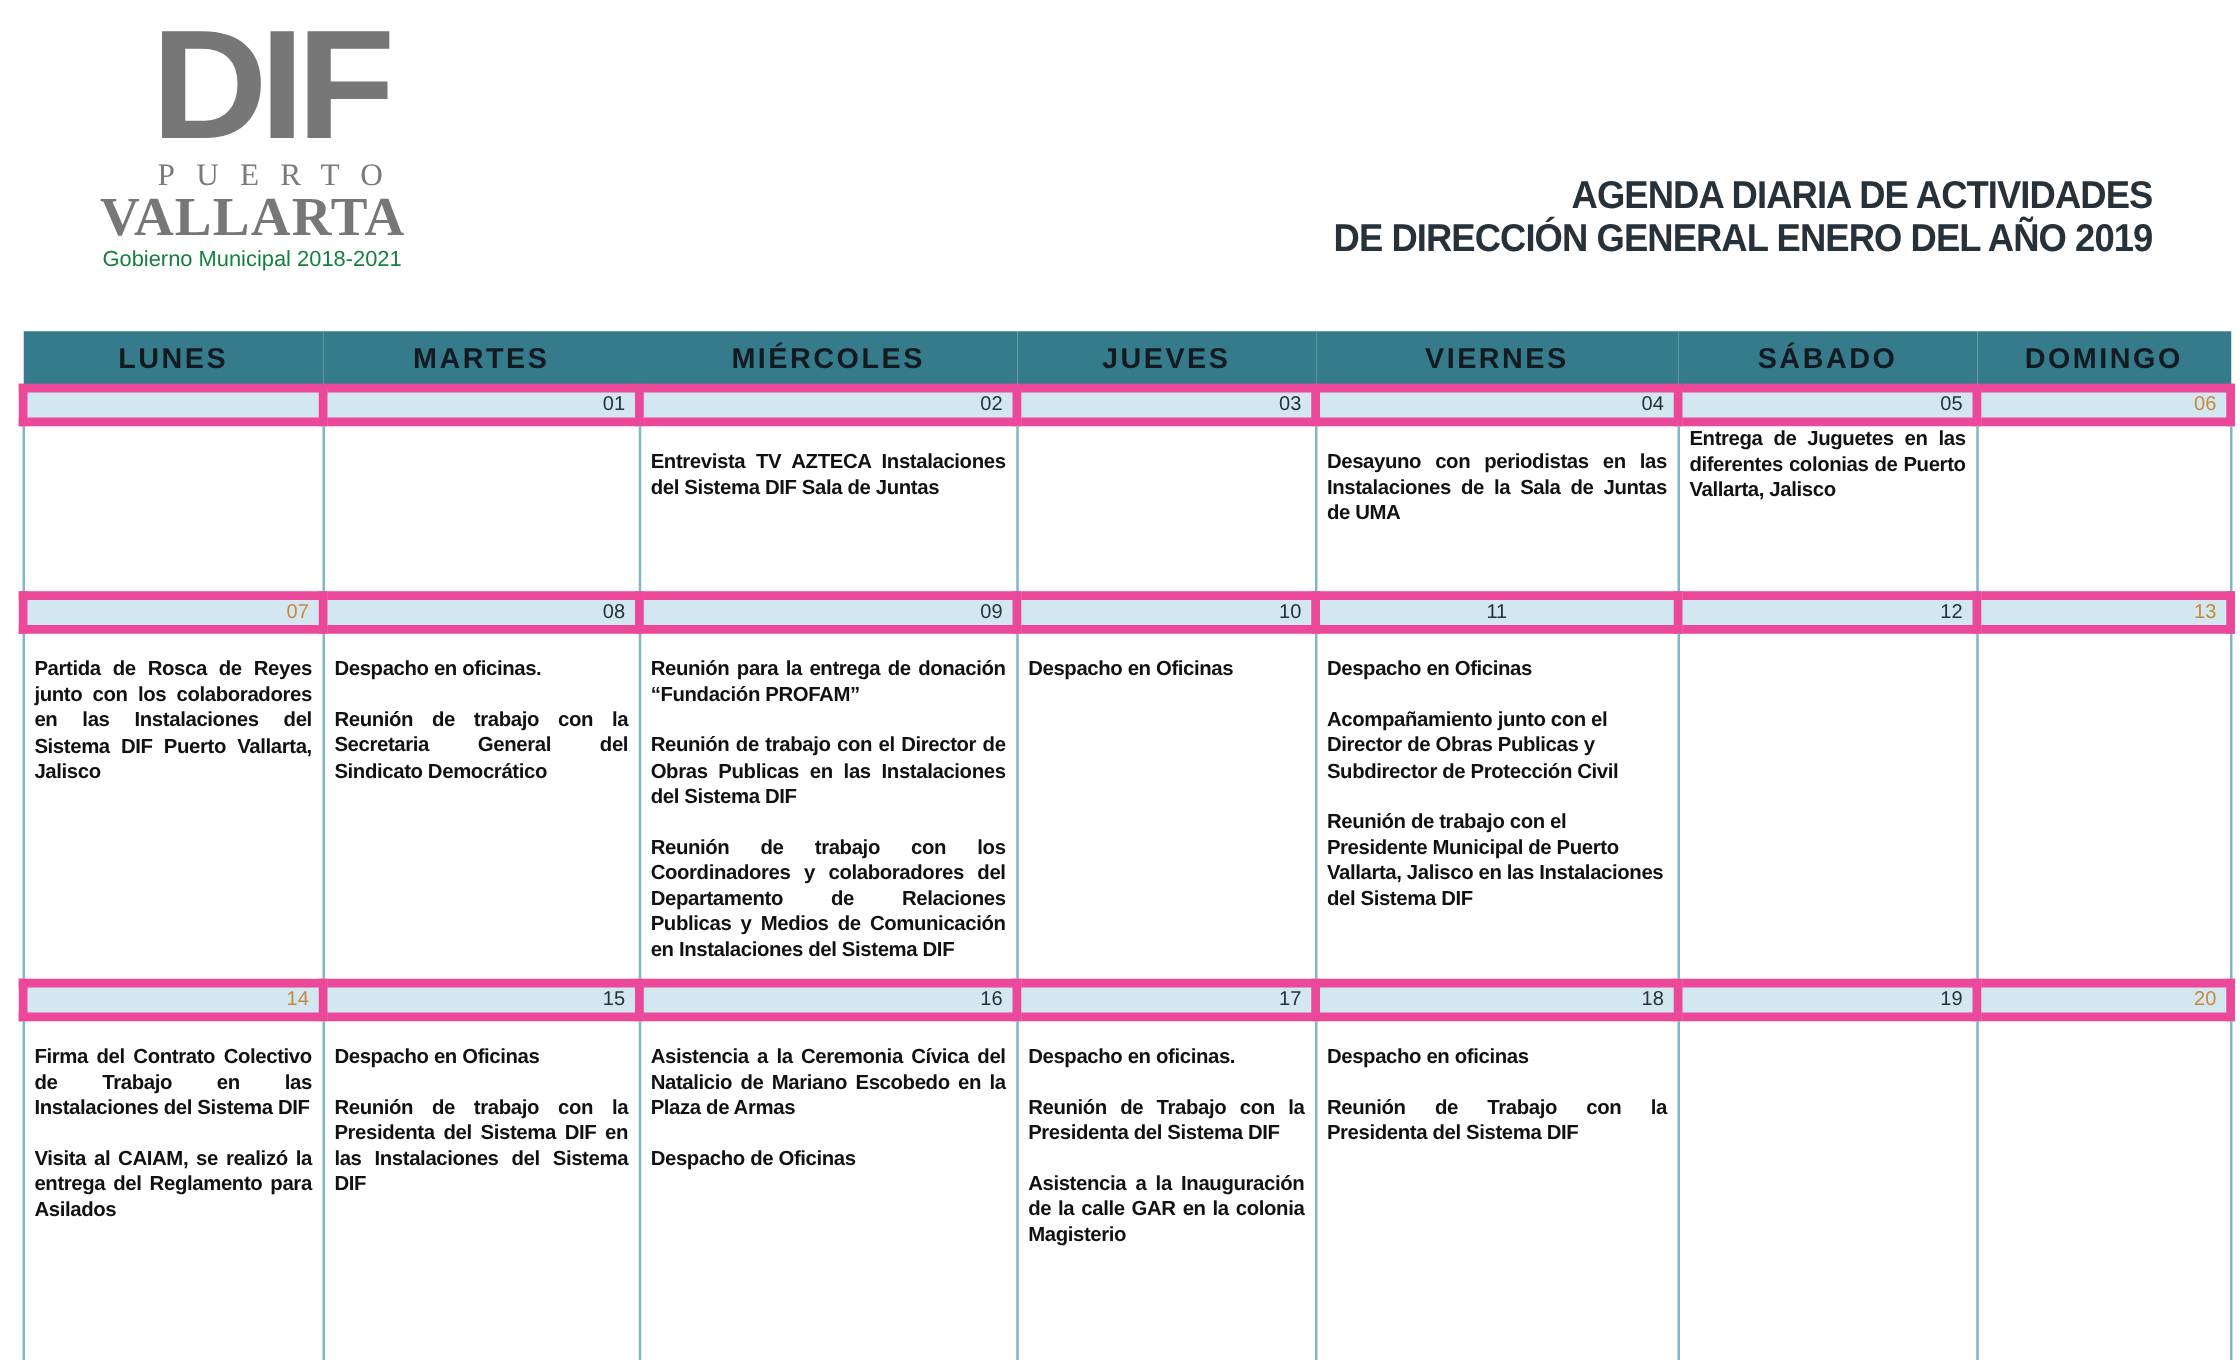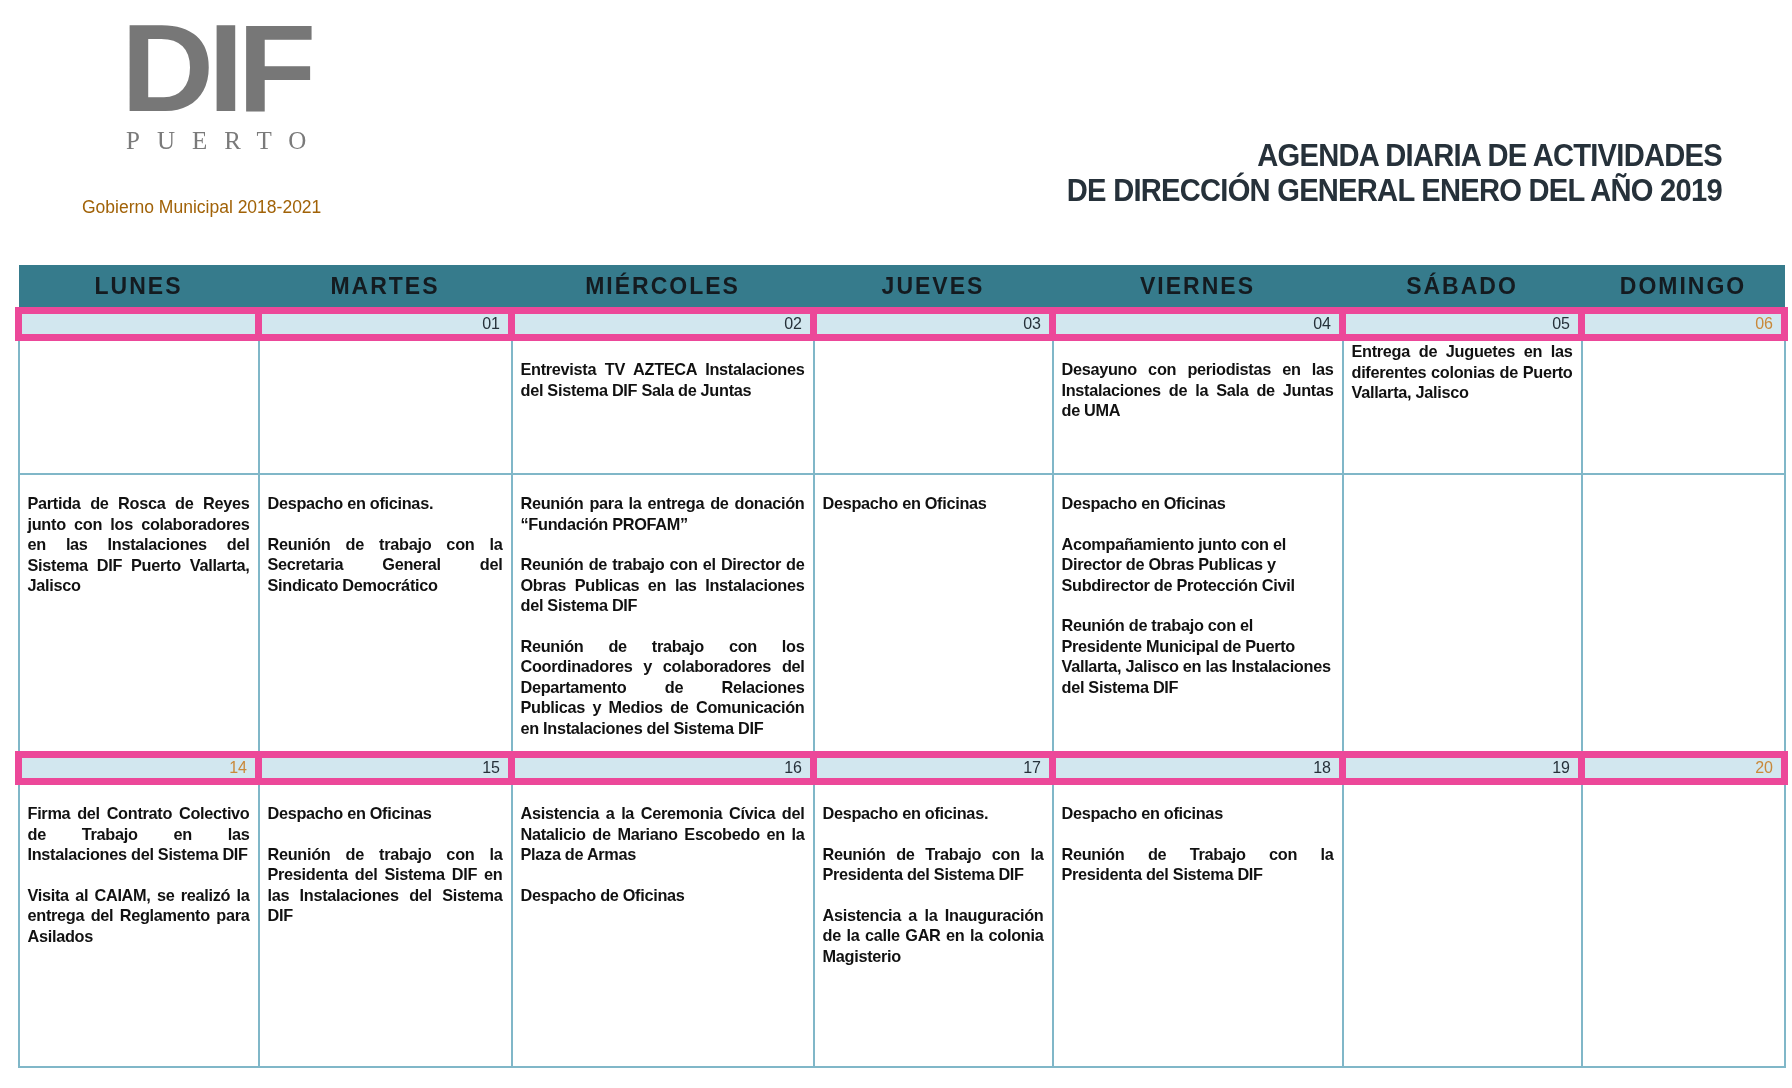--- a/index.html
+++ b/index.html
@@ -10,21 +10,21 @@
   .logo { position: absolute; left: 78px; top: 16px; width: 280px; height: 210px; color: #7a7a7a; }
   .logo-dif { position: absolute; left: 43px; top: 2px; font-family: "Liberation Sans", sans-serif;
               font-weight: bold; font-size: 124px; line-height: 100px; letter-spacing: -6px;
               color: #777777; transform: scaleX(1.04); transform-origin: left top; }
   .logo-puerto { position: absolute; left: 48px; top: 112px; font-family: Liberation Serif, serif;
                  font-size: 25px; letter-spacing: 17px; color: #7a7a7a; line-height: 26px; }
   .logo-vallarta { position: absolute; left: 2px; top: 138px; font-family: "Liberation Serif", serif;
                    font-weight: bold; font-size: 44px; letter-spacing: 1px; color: #777777; line-height: 40px;
                    transform: scaleX(1.0); }
   .logo-gob { position: absolute; left: 4px; top: 180px; font-family: "Liberation Sans", sans-serif;
-              font-size: 17.5px; color: #a16207; line-height: 22px; white-space: nowrap; }
+              font-size: 17.5px; color: #15803d; line-height: 22px; white-space: nowrap; }
 
   
   .title { position: absolute; right: 70px; top: 138px; text-align: right; color: #26313a;
            font-family: "Liberation Sans", sans-serif; font-weight: bold; font-size: 31px;
            line-height: 35px; letter-spacing: -0.8px; transform: scaleX(0.94); transform-origin: right top; }
   .title div { white-space: nowrap; }
 
   
   .calendar { position: absolute; left: 15px; top: 265px; width: 1766px; }
   .cal-table { border-collapse: collapse; table-layout: fixed; width: 1766px; }
@@ -55,20 +55,21 @@
   .entry:last-child { margin-bottom: 0; }
   .justify .entry { text-align: justify; text-align-last: left; }
   .left .entry { text-align: left; }
 </style>
 </head>
 <body>
 
 <div class="logo">
   <div class="logo-dif">DIF</div>
   <div class="logo-puerto">PUERTO</div>
+  <div class="logo-vallarta">VALLARTA</div>
   <div class="logo-gob">Gobierno Municipal 2018-2021</div>
 </div>
 
 <div class="title">
   <div>AGENDA DIARIA DE ACTIVIDADES</div>
   <div>DE DIRECCIÓN GENERAL ENERO DEL AÑO 2019</div>
 </div>
 
 <div class="calendar">
   <table class="cal-table">
@@ -112,20 +113,29 @@
         <td></td>
         <td class="pad justify">
           <div class="entry">Desayuno con periodistas en las Instalaciones de la Sala de Juntas de UMA</div>
         </td>
         <td class="pad-small justify">
           <div class="entry">Entrega de Juguetes en las diferentes colonias de Puerto Vallarta, Jalisco</div>
         </td>
         <td></td>
       </tr>
 
+      <tr class="date-row">
+        <td class="weekend">07</td>
+        <td>08</td>
+        <td>09</td>
+        <td>10</td>
+        <td class="center">11</td>
+        <td>12</td>
+        <td class="weekend">13</td>
+      </tr>
       <tr class="content-row r2">
         <td class="pad justify">
           <div class="entry">Partida de Rosca de Reyes junto con los colaboradores en las Instalaciones del Sistema DIF Puerto Vallarta, Jalisco</div>
         </td>
         <td class="pad justify">
           <div class="entry">Despacho en oficinas.</div>
           <div class="entry">Reunión de trabajo con la Secretaria General del Sindicato Democrático</div>
         </td>
         <td class="pad justify">
           <div class="entry">Reunión para la entrega de donación “Fundación PROFAM”</div>

